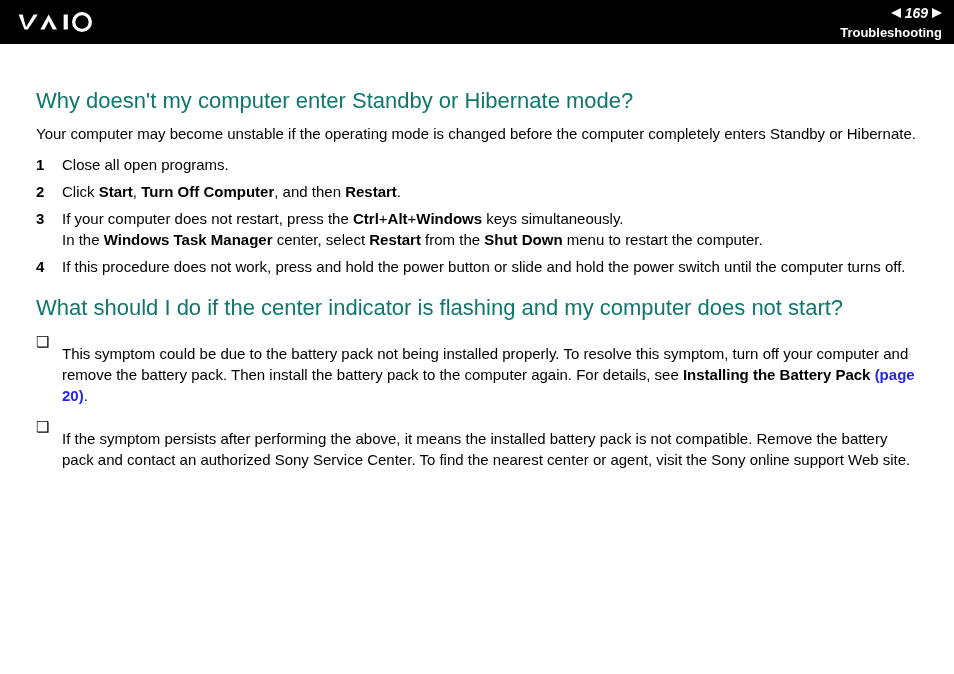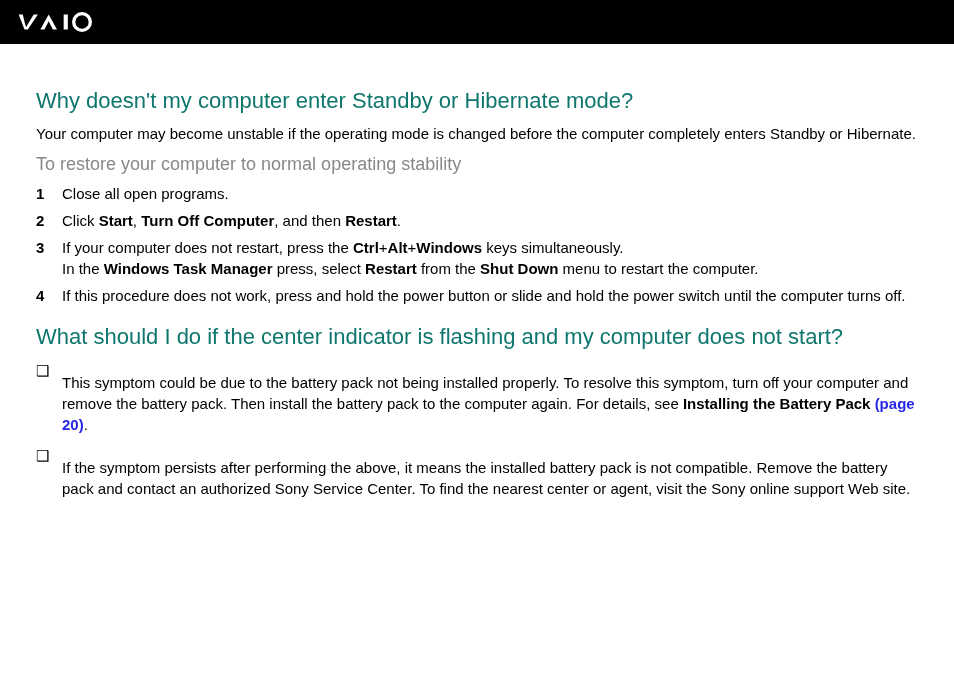--- a/index.html
+++ b/index.html
@@ -35,44 +35,51 @@
 <div class="topbar">
   <div class="logo">
     <svg viewBox="0 0 120 24" width="110" fill="#fff">
       <path d="M2 3 L9 21 L13 21 L25 3 L20 3 Q14 13 11 18 Q9 13 7 3 Z"></path>
       <path d="M43 3 L50 21 L38 21 Z" fill="#000"></path>
       <path d="M28 21 L38 3 L48 21 L43 21 L38 11 L33 21 Z"></path>
       <rect x="56" y="3" width="5" height="18"></rect>
       <circle cx="78" cy="12" r="10" fill="none" stroke="#fff" stroke-width="4"></circle>
     </svg>
   </div>
+  <div class="nav-stack">
+    <div class="page-nav">
+      <div class="arrow left"></div>
+      <span class="page-no">169</span>
+      <div class="arrow right"></div>
+    </div>
+    <div class="section-label">Troubleshooting</div>
+  </div>
 </div>
 
 <div class="content">
 
   <h2 class="heading">Why doesn't my computer enter Standby or Hibernate mode?</h2>
   <p class="para">Your computer may become unstable if the operating mode is changed before the computer completely enters Standby or Hibernate.</p>
-  <p class="subhead">To restore your computer to normal operating stability</p>
 
   <ul class="numlist">
     <li>
       <span class="num">1</span>
       <span class="body">Close all open programs.</span>
     </li>
     <li>
       <span class="num">2</span>
       <span class="body">
         <span>Click </span><b>Start</b><span>, </span><b>Turn Off Computer</b><span>, and then </span><b>Restart</b><span>.</span>
       </span>
     </li>
     <li>
       <span class="num">3</span>
       <span class="body">
         <span>If your computer does not restart, press the </span><b>Ctrl</b><span>+</span><b>Alt</b><span>+</span><b>Windows</b><span> keys simultaneously.</span><br>
-        <span>In the </span><b>Windows Task Manager</b><span> press, select </span><b>Restart</b><span> from the </span><b>Shut Down</b><span> menu to restart the computer.</span>
+        <span>In the </span><b>Windows Task Manager</b><span> center, select </span><b>Restart</b><span> from the </span><b>Shut Down</b><span> menu to restart the computer.</span>
       </span>
     </li>
     <li>
       <span class="num">4</span>
       <span class="body">If this procedure does not work, press and hold the power button or slide and hold the power switch until the computer turns off.</span>
     </li>
   </ul>
 
   <h2 class="heading">What should I do if the center indicator is flashing and my computer does not start?</h2>
 

